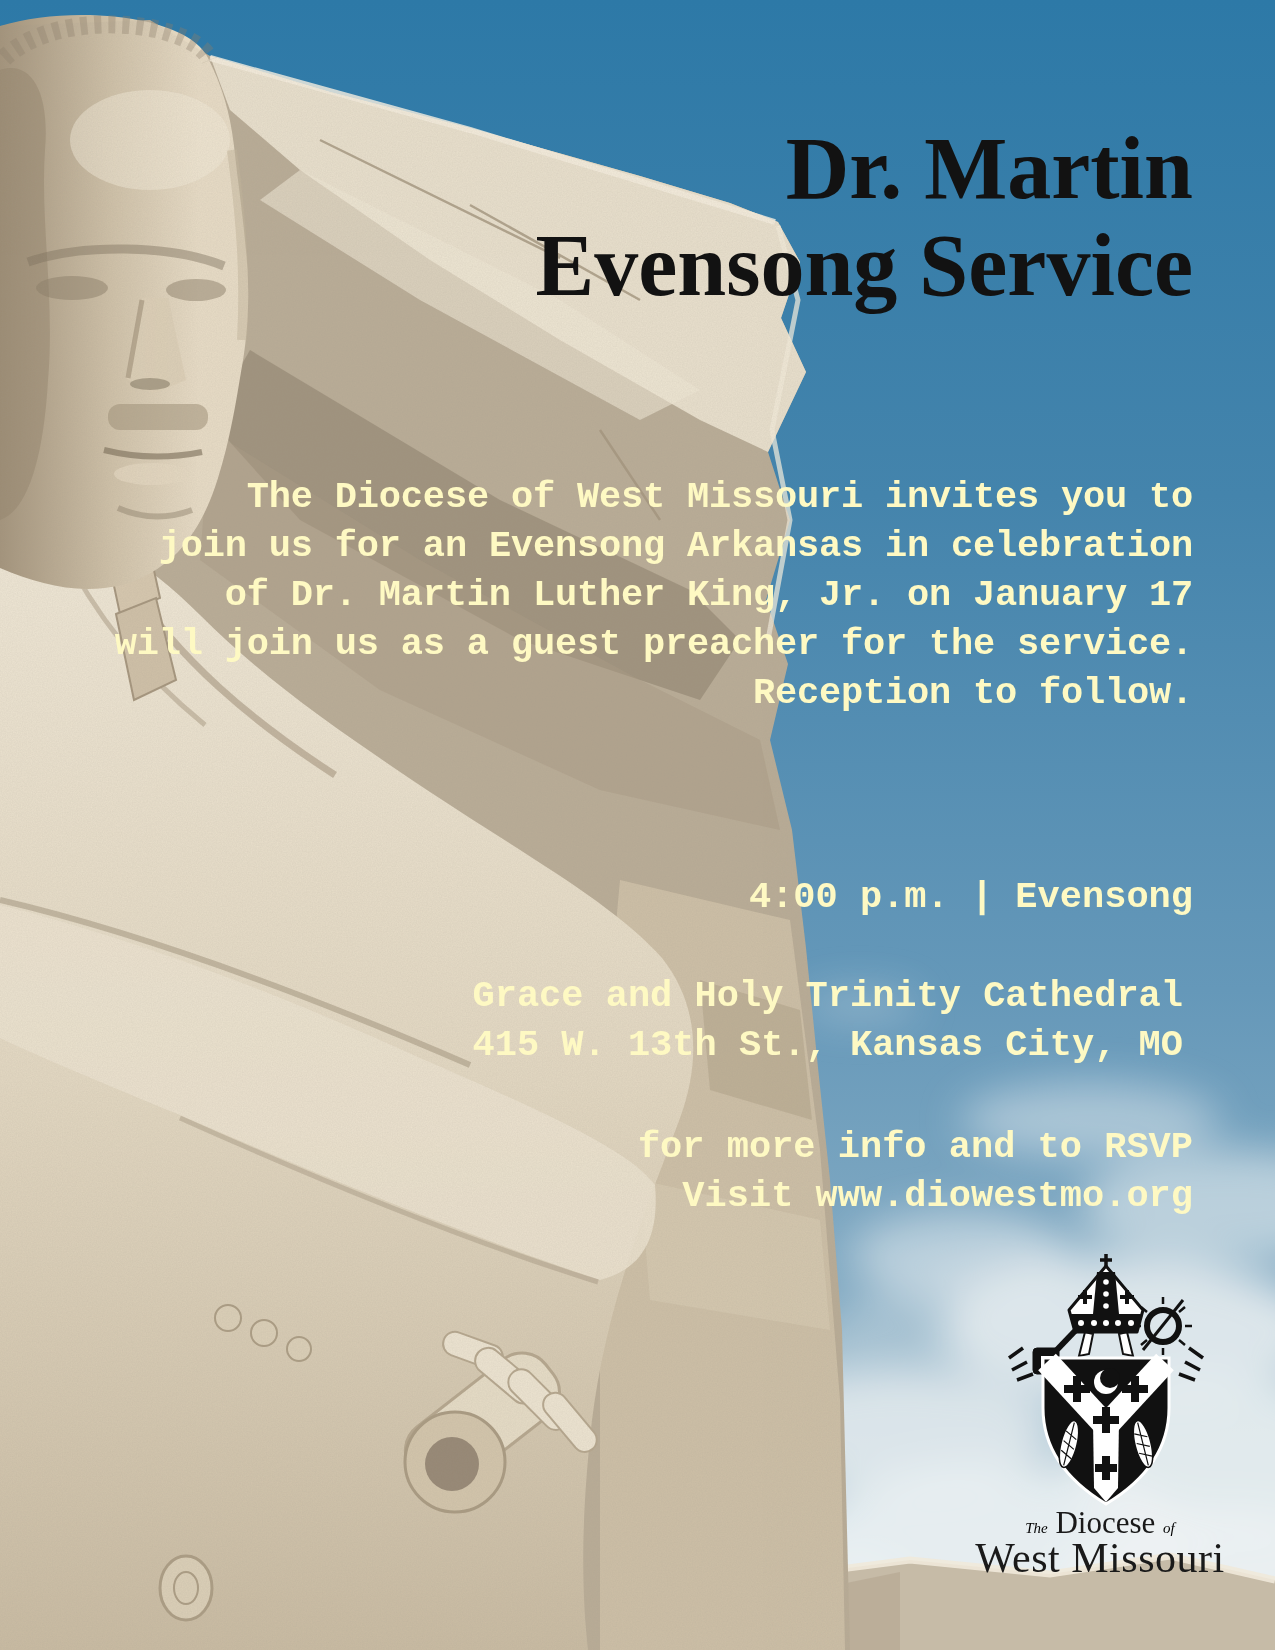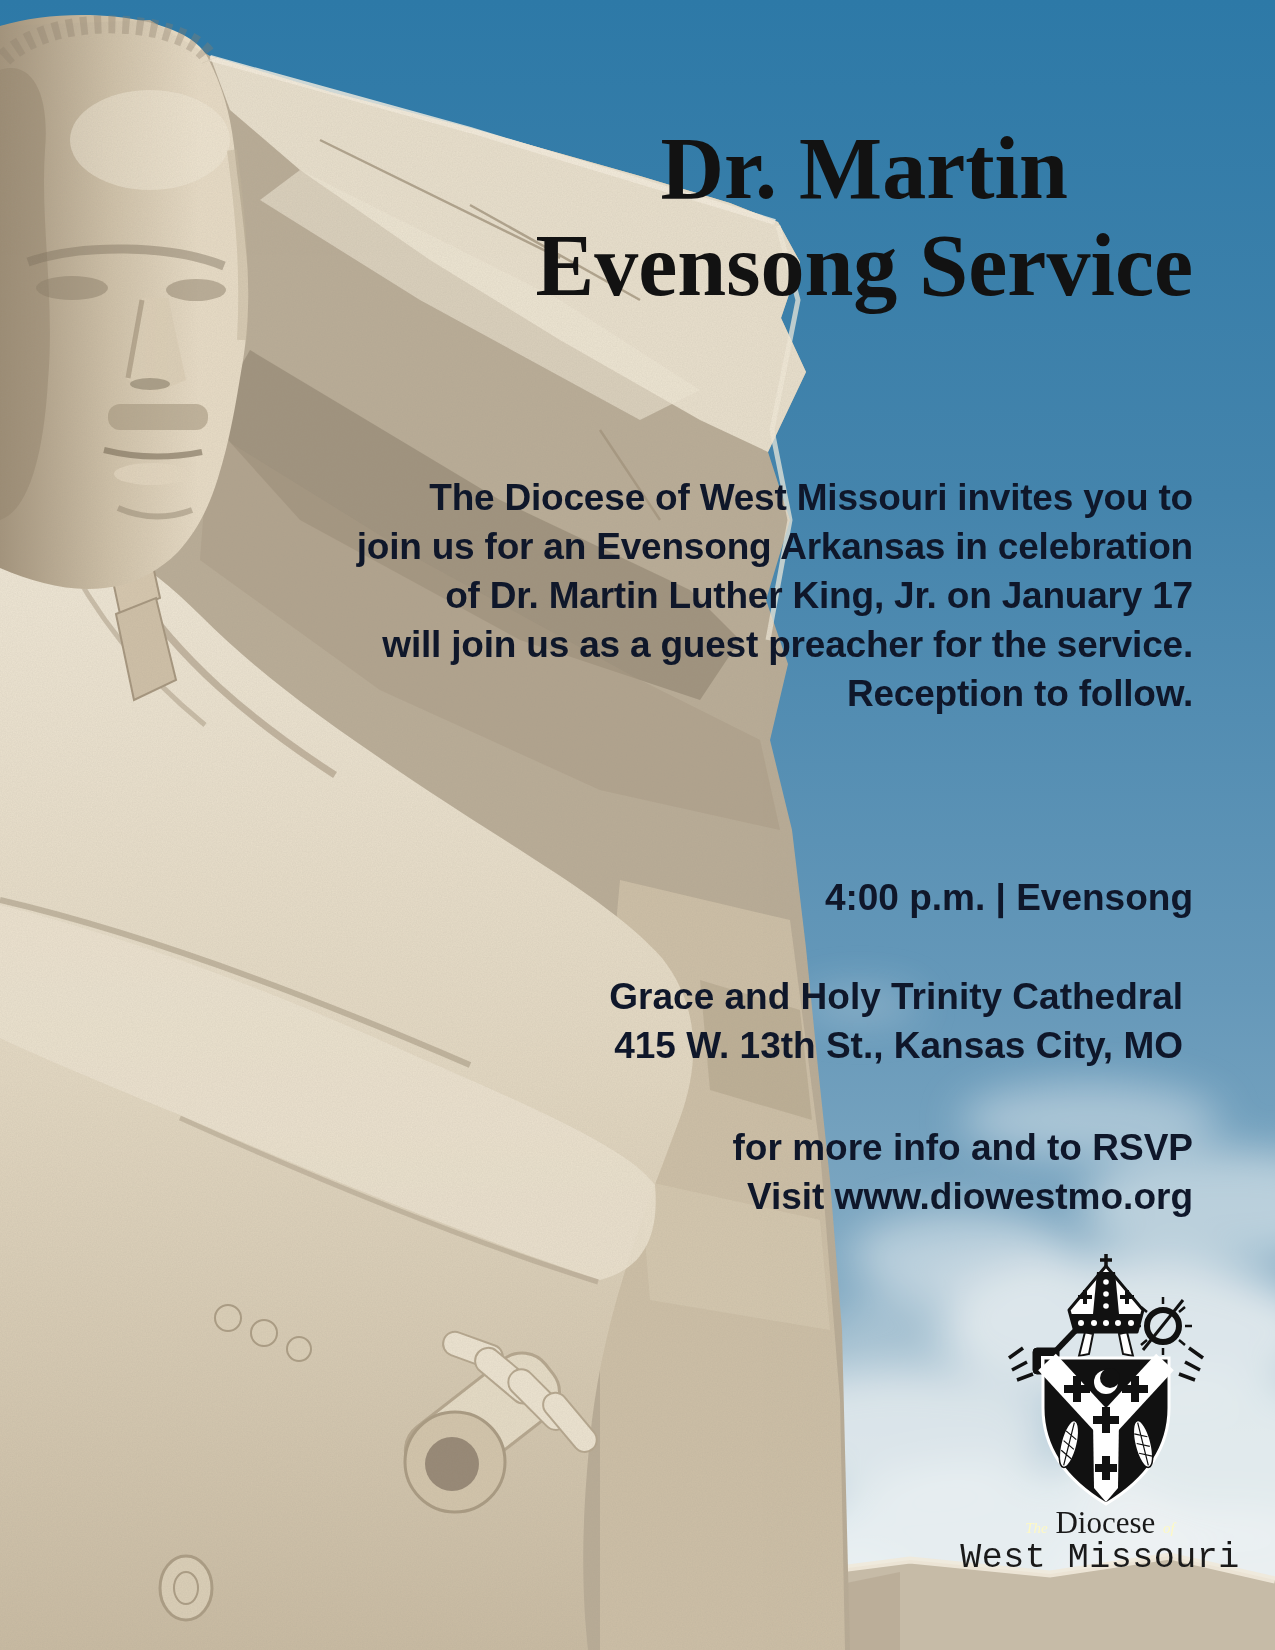--- a/index.html
+++ b/index.html
@@ -1,31 +1,31 @@
 <!DOCTYPE html>
 <html><head>
 <meta charset="utf-8">
 <style>
   html,body{margin:0;padding:0;background:#555;}
   .page{position:relative;width:1275px;height:1650px;overflow:hidden;
         font-family:"Liberation Sans",sans-serif;background:#4d89b0;}
   .bg{position:absolute;left:0;top:0;width:1275px;height:1650px;display:block;}
-  .txt{position:absolute;color:#0f172a;text-align:right;white-space:nowrap;}
+  .txt{position:absolute;color:#fef9c3;text-align:right;white-space:nowrap;font-family:Liberation Mono, monospace;}
   .title{right:82px;top:120px;font-family:"Liberation Serif",serif;
-         font-weight:700;font-size:88px;line-height:97px;color:#121212;text-align:center;}
+         font-weight:700;font-size:88px;line-height:97px;color:#121212;}
   .body-text{right:82px;top:473px;font-size:37px;line-height:49px;font-weight:700;letter-spacing:-0.2px;}
   .time-line{right:82px;top:873px;font-size:37px;line-height:49px;font-weight:700;}
   .venue{right:92px;top:972px;font-size:37px;line-height:49px;font-weight:700;}
   .info{right:82px;top:1123px;font-size:37px;line-height:49px;font-weight:700;}
   .logo-svg{position:absolute;left:985px;top:1252px;width:230px;height:260px;}
   .logo-text{position:absolute;left:960px;top:1508px;width:280px;text-align:center;
              font-family:"Liberation Serif",serif;color:#1a1a1a;line-height:30px;}
   .logo-text .l1{font-size:31px;}
-  .logo-text .l2{font-size:35px;letter-spacing:0.5px;font-family:Liberation Mono, monospace;}
-  .logo-text .sm{font-size:15px;font-style:italic;color:#fef9c3;}
+  .logo-text .l2{font-size:42px;letter-spacing:0.5px;}
+  .logo-text .sm{font-size:15px;font-style:italic;color:#000000;}
 </style>
 </head>
 <body>
 
 <div class="page">
 
   <svg class="bg" viewBox="0 0 1275 1650" preserveAspectRatio="none">
     <defs>
       <linearGradient id="skyG" x1="0" y1="0" x2="0" y2="1">
         <stop offset="0" stop-color="#2d79a7"></stop>

